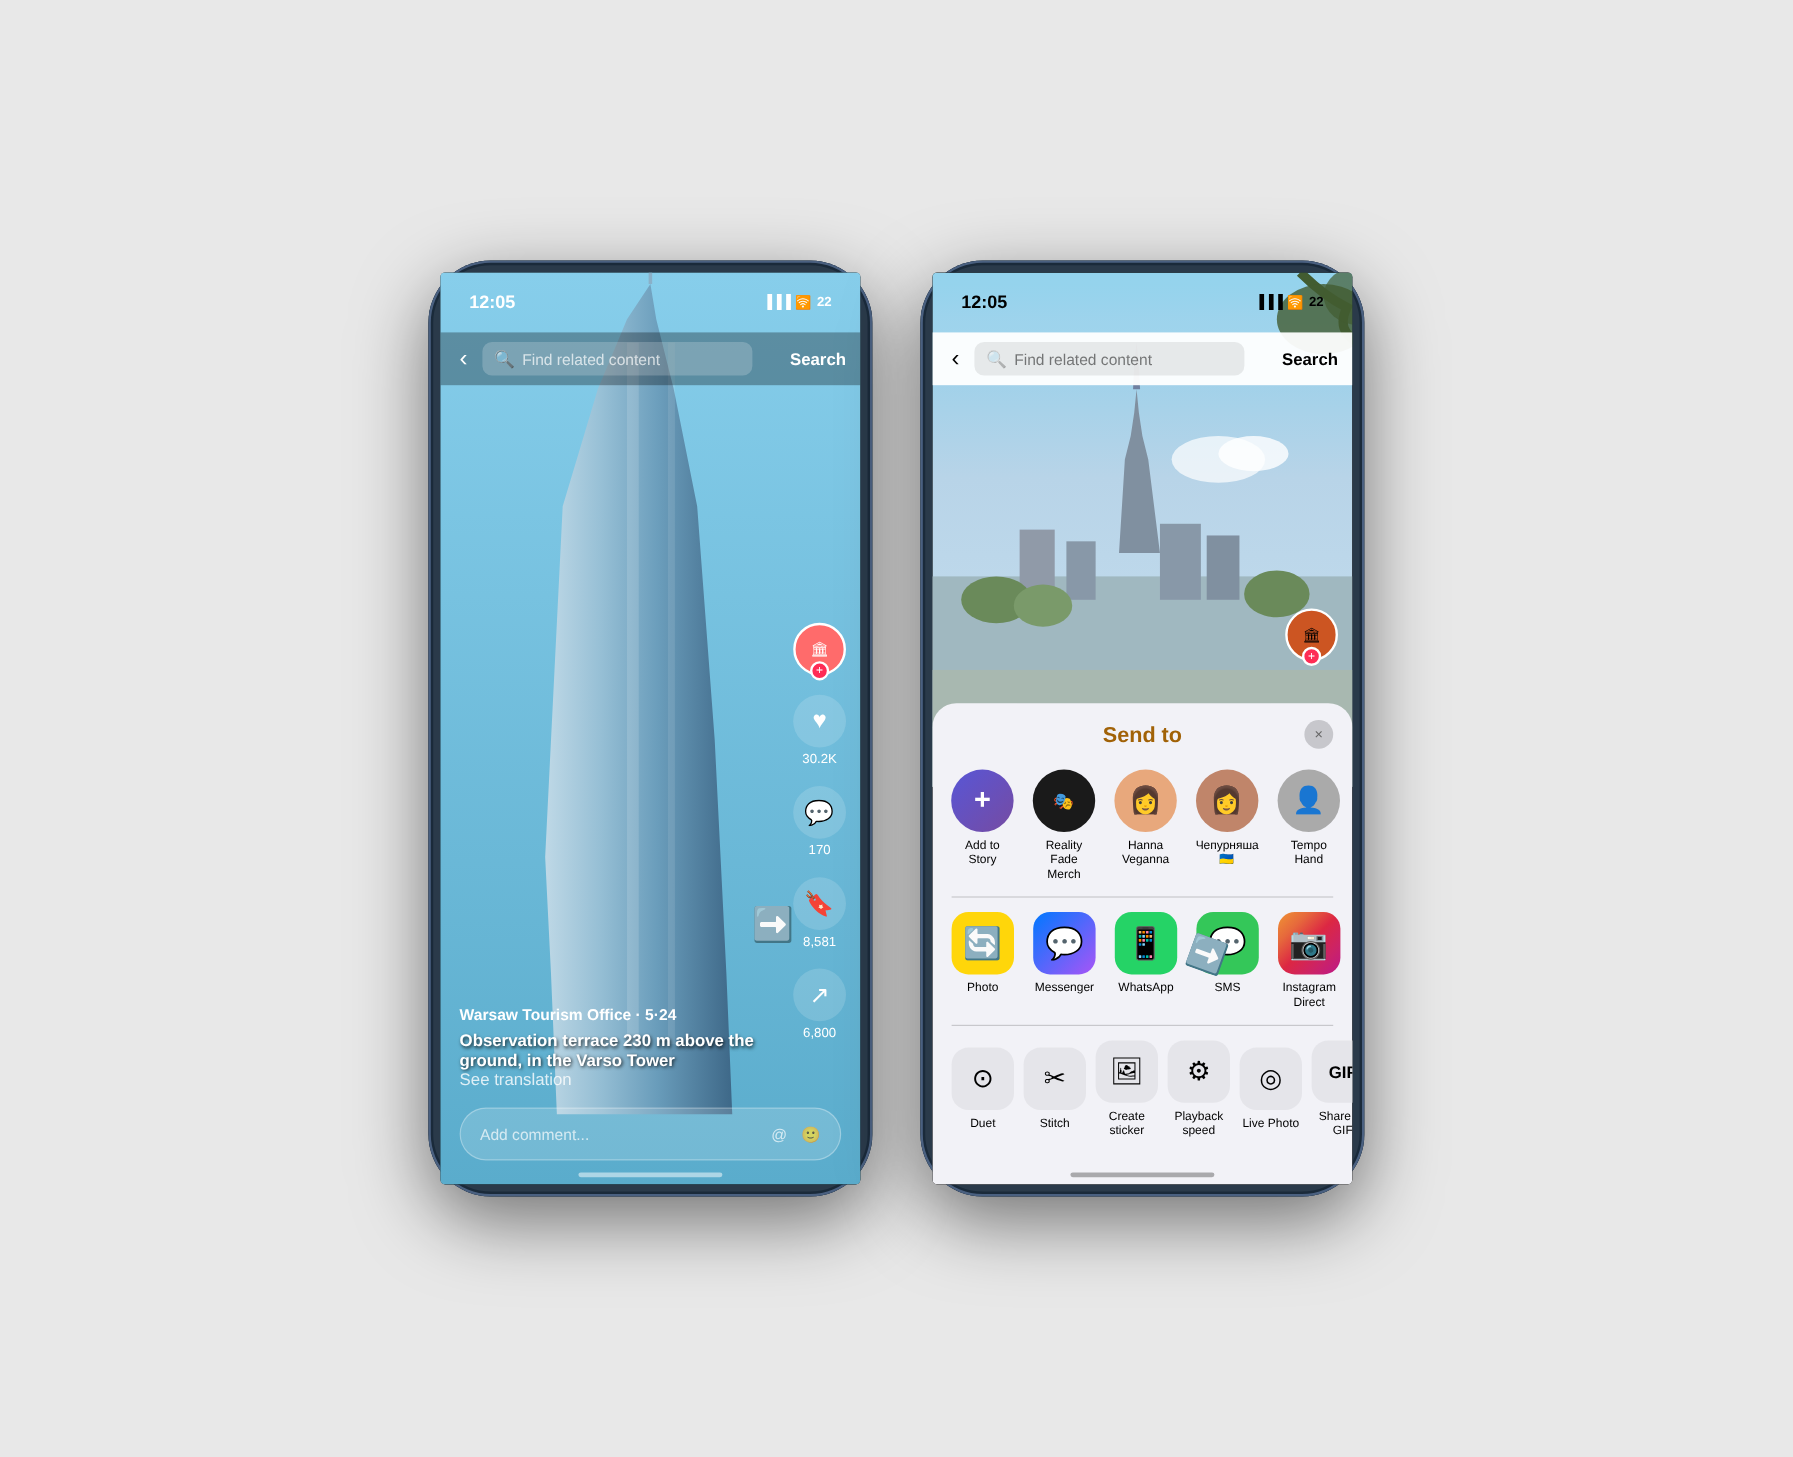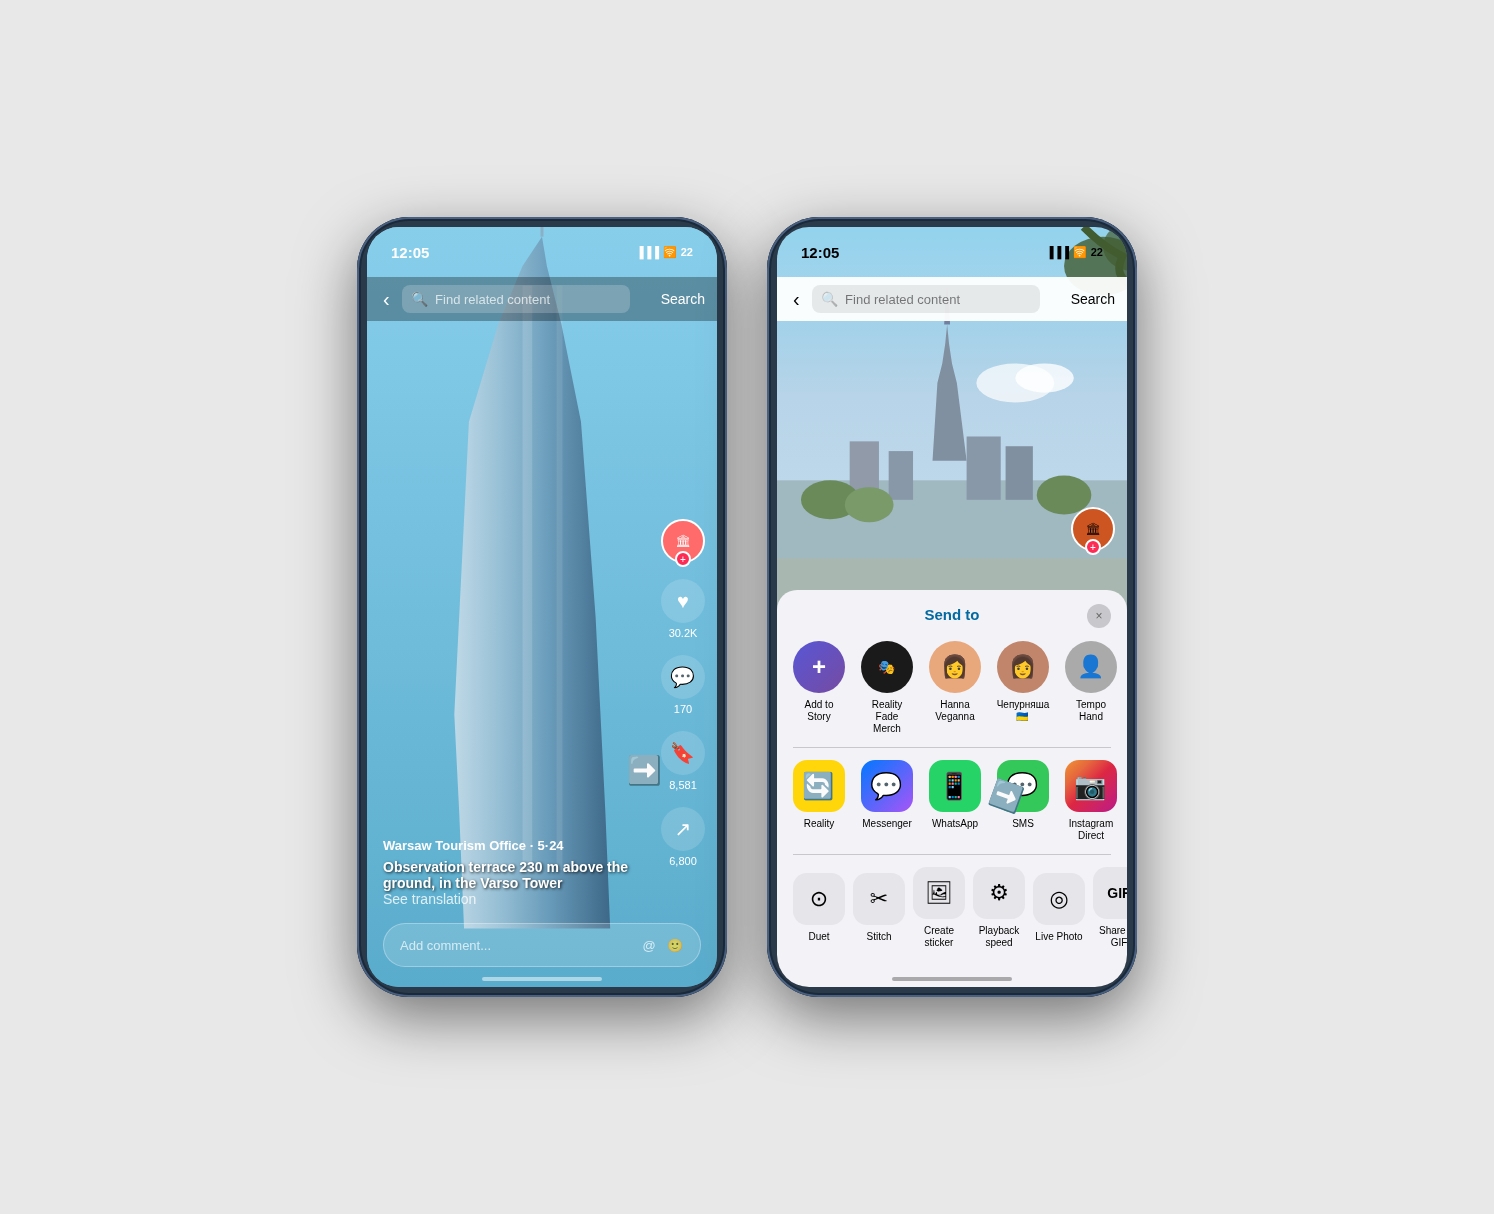--- a/index.html
+++ b/index.html
@@ -21,21 +21,21 @@
       background: #2a3a4a;
       border-radius: 52px;
       padding: 10px;
       position: relative;
       box-shadow: 0 20px 60px rgba(0,0,0,0.5), inset 0 0 0 2px #4a6080, inset 0 0 0 4px #1a2a3a;
     }
     .phone-inner {
       width: 100%;
       height: 100%;
       background: #000;
-      border-radius: 32px;
+      border-radius: 4px;
       overflow: hidden;
       position: relative;
     }
     .phone-screen {
       width: 100%;
       height: 100%;
       position: relative;
       overflow: hidden;
     }
 
@@ -94,21 +94,21 @@
       display: flex;
       align-items: center;
       gap: 6px;
     }
     .search-input.dark-input {
       background: rgba(0,0,0,0.08);
       color: #333;
     }
     .search-input-text { color: rgba(255,255,255,0.7); font-size: 13px; }
     .search-input-text.dark-text { color: rgba(0,0,0,0.5); }
-    .search-btn { color: #fff; font-size: 14px; font-weight: 400; margin-left: 23px; }
+    .search-btn { color: #fff; font-size: 14px; font-weight: 700; margin-left: 23px; }
     .search-btn.dark-btn { color: #000; }
 
     
     .sky {
       position: absolute;
       top: 0; left: 0; right: 0;
       height: 100%;
       background: linear-gradient(180deg, #87CEEB 0%, #6abadc 50%, #5aaccc 100%);
     }
 
@@ -253,23 +253,23 @@
       padding-bottom: 30px;
     }
     .share-header {
       display: flex;
       align-items: center;
       justify-content: center;
       padding: 16px 20px 10px;
       position: relative;
     }
     .share-title {
-      font-size: 15px;
+      font-size: 18px;
       font-weight: 600;
-      color: #0369a1;
+      color: #a16207;
     }
     .share-close {
       position: absolute;
       right: 16px;
       top: 14px;
       width: 24px;
       height: 24px;
       background: #c7c7cc;
       border-radius: 50%;
       display: flex;
@@ -619,21 +619,21 @@
             <span class="contact-name">Tempo Hand</span>
           </div>
 
         </div>
 
         <div class="sheet-divider"></div>
 
         <div class="apps-row">
           <div class="app-item">
             <div class="app-icon repost-icon" style="background:#ffd60a;color:#000;border-radius:14px;">🔄</div>
-            <span class="app-name">Reality</span>
+            <span class="app-name">Photo</span>
           </div>
           <div class="app-item">
             <div class="app-icon messenger-icon">💬</div>
             <span class="app-name">Messenger</span>
           </div>
           <div class="app-item">
             <div class="app-icon whatsapp-icon">📱</div>
             <span class="app-name">WhatsApp</span>
           </div>
           <div class="app-item">

